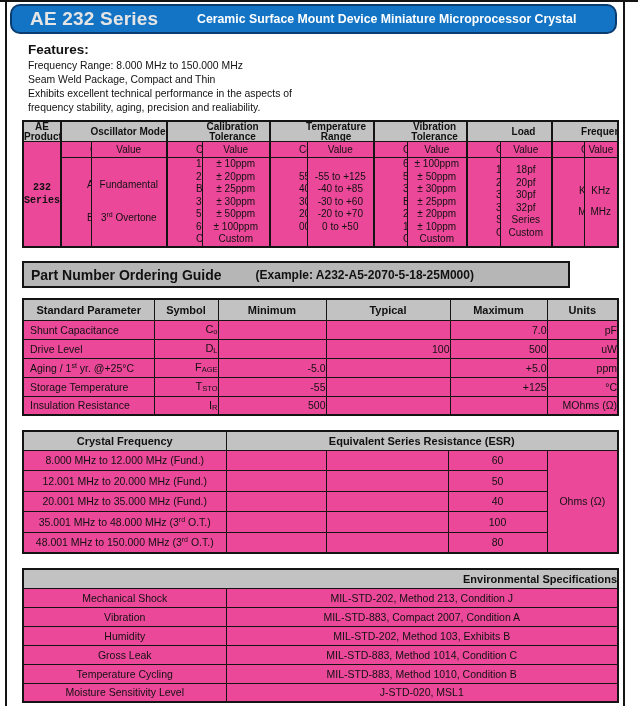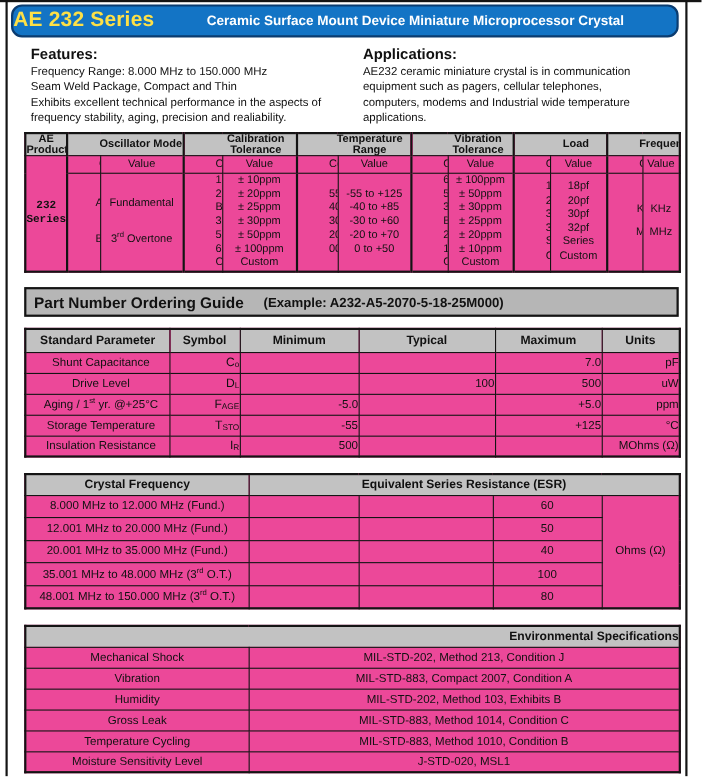--- a/index.html
+++ b/index.html
@@ -7,21 +7,21 @@
   body { font-family: "Liberation Sans", sans-serif; color: var(--text_black, #111); }
   .page { position:relative; width:638px; height:706px; background:#fff; overflow:hidden; }
 
   .frame-top   { position:absolute; left:0; top:0; width:638px; height:2px; background:var(--line_black,#1a1a1a); }
   .frame-left  { position:absolute; left:5px; top:0; width:2px; height:706px; background:var(--line_black,#1a1a1a); }
   .frame-right { position:absolute; left:623px; top:0; width:2px; height:706px; background:var(--line_black,#1a1a1a); }
 
   .banner { position:absolute; left:10px; top:4px; width:607px; height:30px;
             background:var(--banner_blue,#1374c5); border:2px solid var(--banner_border,#0b3c70);
             border-radius:10px; display:flex; align-items:center; }
-  .banner-title { color:#fde047; font-weight:bold; font-size:19px; white-space:nowrap; letter-spacing:.2px; }
+  .banner-title { color:#e5e5e5; font-weight:bold; font-size:19px; margin-left:18px; white-space:nowrap; letter-spacing:.2px; }
   .banner-subtitle { color:#fff; font-weight:bold; font-size:12.3px; flex:1; text-align:center; white-space:nowrap; }
 
   .features { position:absolute; left:28px; top:42px; width:300px; }
   .apps     { position:absolute; left:330px; top:42px; width:290px; }
   .sec-h   { font-size:13.5px; font-weight:bold; margin-bottom:2px; }
   .sec-body{ font-size:10.4px; line-height:14px; white-space:pre-line; }
 
   table { border-collapse:collapse; table-layout:fixed; position:absolute; background:#ec4899; }
   th, td { border:1px solid var(--line_black,#141414); padding:0; text-align:center; font-weight:normal; overflow:hidden; }
   .gl { border-left-width:2px;padding-left:28px; }
@@ -29,30 +29,30 @@
   .t1 { left:22px; top:120px; width:595px; font-size:10px; border:2px solid var(--line_black,#141414); }
   .t1 tr.hd th { height:19px; background:var(--header_gray,#c2c2c2); font-weight:bold; line-height:9.5px; }
   .t1 tr.sub td { height:16px; font-size:10px; }
   .t1 tr.data td { height:87px; vertical-align:middle; }
   .t1 .pre { white-space:pre-line; line-height:12.5px; }
   .t1 .prod { font-weight:bold; white-space:pre-line; line-height:13px;font-family:Liberation Mono, monospace; }
   .spread { display:flex; flex-direction:column; justify-content:center; align-items:center; line-height:12.5px; }
   .g20 { gap:20px; } .g8 { gap:8px; }
   sup { font-size:7px; line-height:0; }
 
-  .obar { position:absolute; left:22px; top:261px; width:595px; height:27px;
+  .obar { position:absolute; left:22px; top:261px; width:548px; height:27px;
           background:var(--bar_gray,#b6b6b6); border:2px solid var(--line_black,#141414);
           display:flex; align-items:center;text-align:right; }
   .obar-title { font-size:14px; font-weight:bold; margin-left:7px; white-space:nowrap; }
-  .obar-example { font-size:12px; font-weight:bold; margin-left:18px; white-space:nowrap; }
+  .obar-example { font-size:12px; font-weight:bold; margin-left:34px; white-space:nowrap; }
 
   .t2 { left:22px; top:298px; width:595px; font-size:10.5px; border:2px solid var(--line_black,#141414); }
   .t2 th { height:21px; background:var(--header_gray,#c2c2c2); font-weight:bold; font-size:11px; }
   .t2 td { height:19px;text-align:right; }
-  .t2 td.l { text-align:center; padding-left:6px; }
+  .t2 td.l { text-align:left; padding-left:6px; }
   .sym-main { font-size:11px; }
   .sym-sub  { font-size:7.5px; vertical-align:-1px; }
 
   .t3 { left:22px; top:430px; width:595px; font-size:10.5px; border:2px solid var(--line_black,#141414); }
   .t3 th { height:19px; background:var(--header_gray,#c2c2c2); font-weight:bold; font-size:11px; }
   .t3 td { height:20.5px; }
 
   .t4 { left:22px; top:568px; width:595px; font-size:10.5px; border:2px solid var(--line_black,#141414); }
   .t4 th { height:19px; background:var(--header_gray,#c2c2c2); font-weight:bold; font-size:11px;text-align:right; }
   .t4 td { height:19px; }
@@ -71,27 +71,20 @@
   </div>
 
   <div class="features">
     <div class="sec-h">Features:</div>
     <div class="sec-body">Frequency Range: 8.000 MHz to 150.000 MHz
 Seam Weld Package, Compact and Thin
 Exhibits excellent technical performance in the aspects of
 frequency stability, aging, precision and realiability.</div>
   </div>
 
-  <div class="apps">
-    <div class="sec-h">Applications:</div>
-    <div class="sec-body">AE232 ceramic miniature crystal is in communication
-equipment such as pagers, cellular telephones,
-computers, modems and Industrial wide temperature
-applications.</div>
-  </div>
 
   <table class="t1">
     <colgroup>
       <col style="width:38px">
         <col style="width:30px">
         <col style="width:76px">
       <col style="width:35px">
         <col style="width:68px">
       <col style="width:37px">
         <col style="width:67px">

